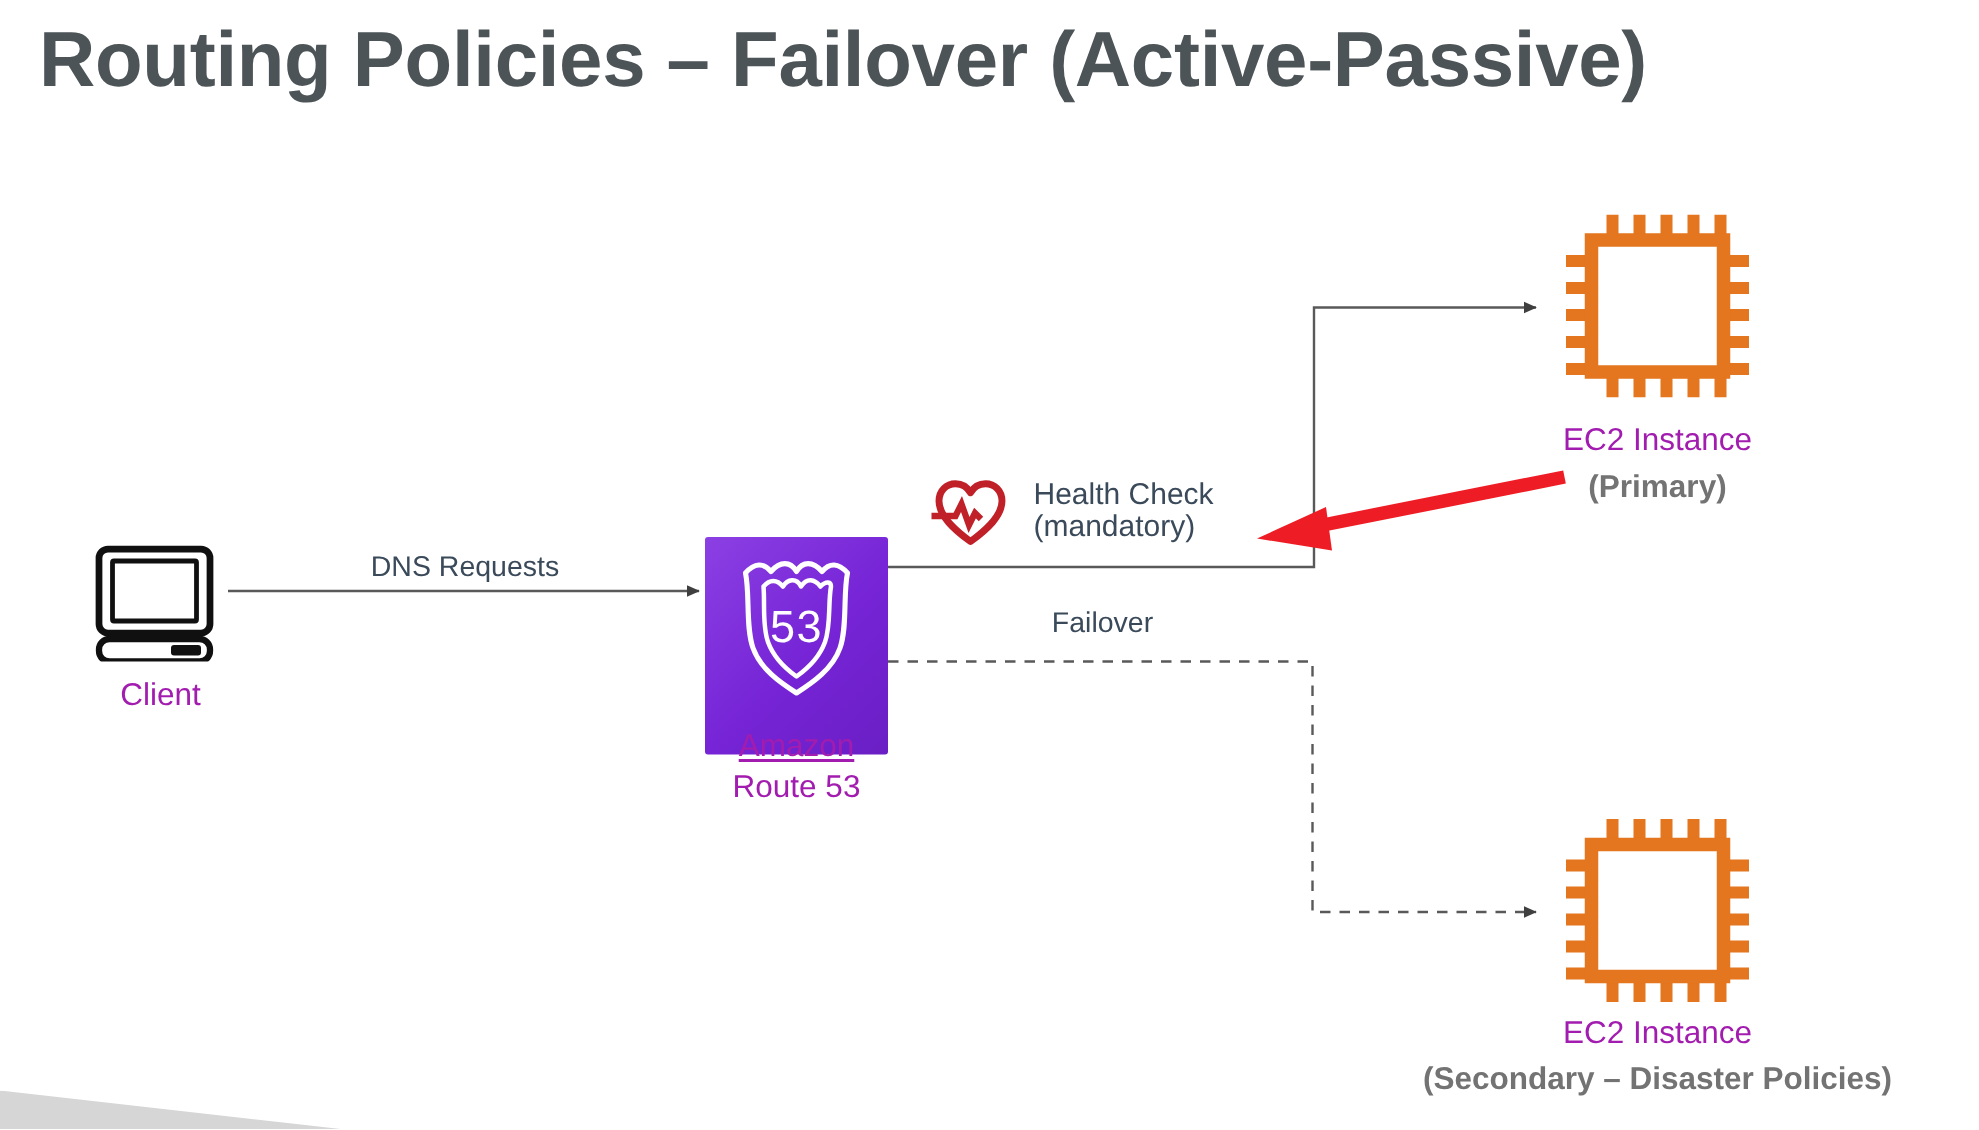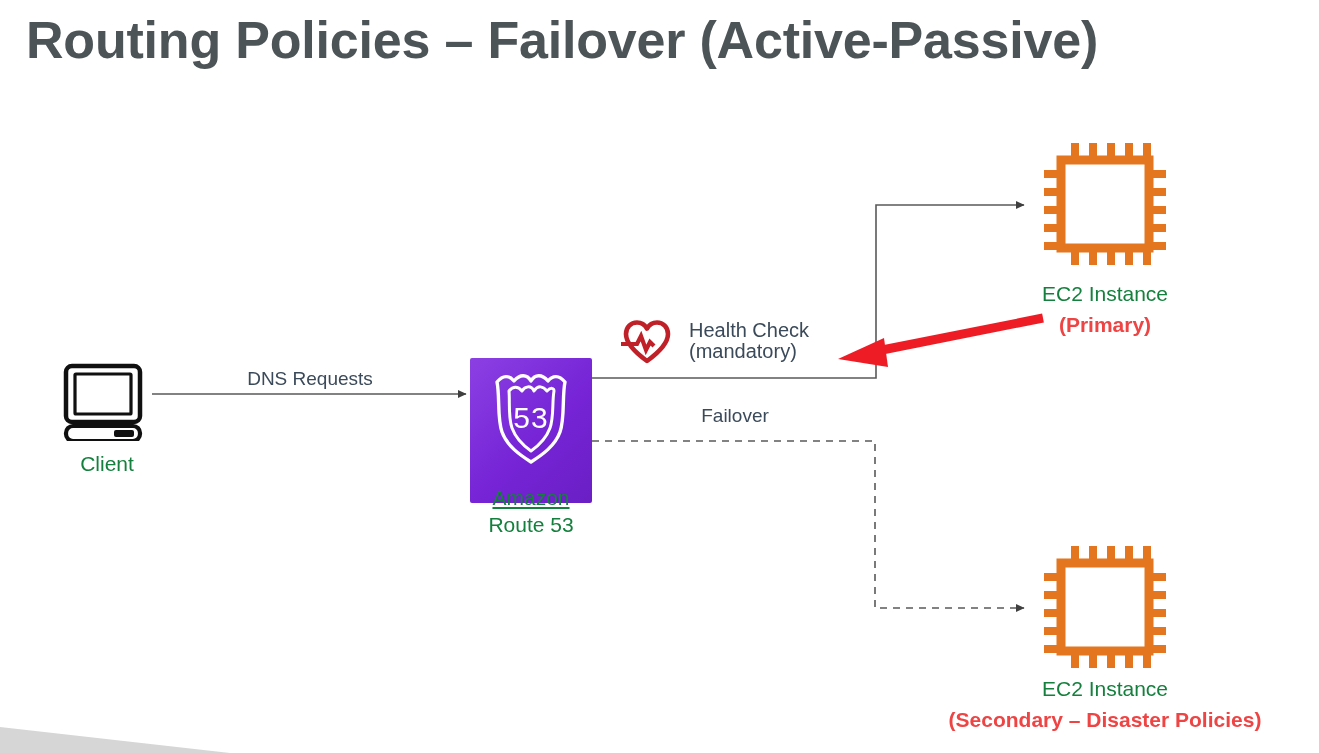--- a/index.html
+++ b/index.html
@@ -47,28 +47,28 @@
     height: 753px;
     pointer-events: none;
   }
   .node {
     position: absolute;
   }
   
   .cap {
     position: absolute;
     text-align: center;
-    color: #15803d;
+    color: #a21caf;
     font-size: 21px;
     line-height: 27px;
     white-space: nowrap;
   }
   .cap.bold {
     font-weight: bold;
-    color: #ef4444;
+    color: #737373;
   }
   .edge-label {
     position: absolute;
     color: #3b4a5a;
     font-size: 19px;
     white-space: nowrap;
     text-align: center;
   }
   .hc-label {
     position: absolute;

